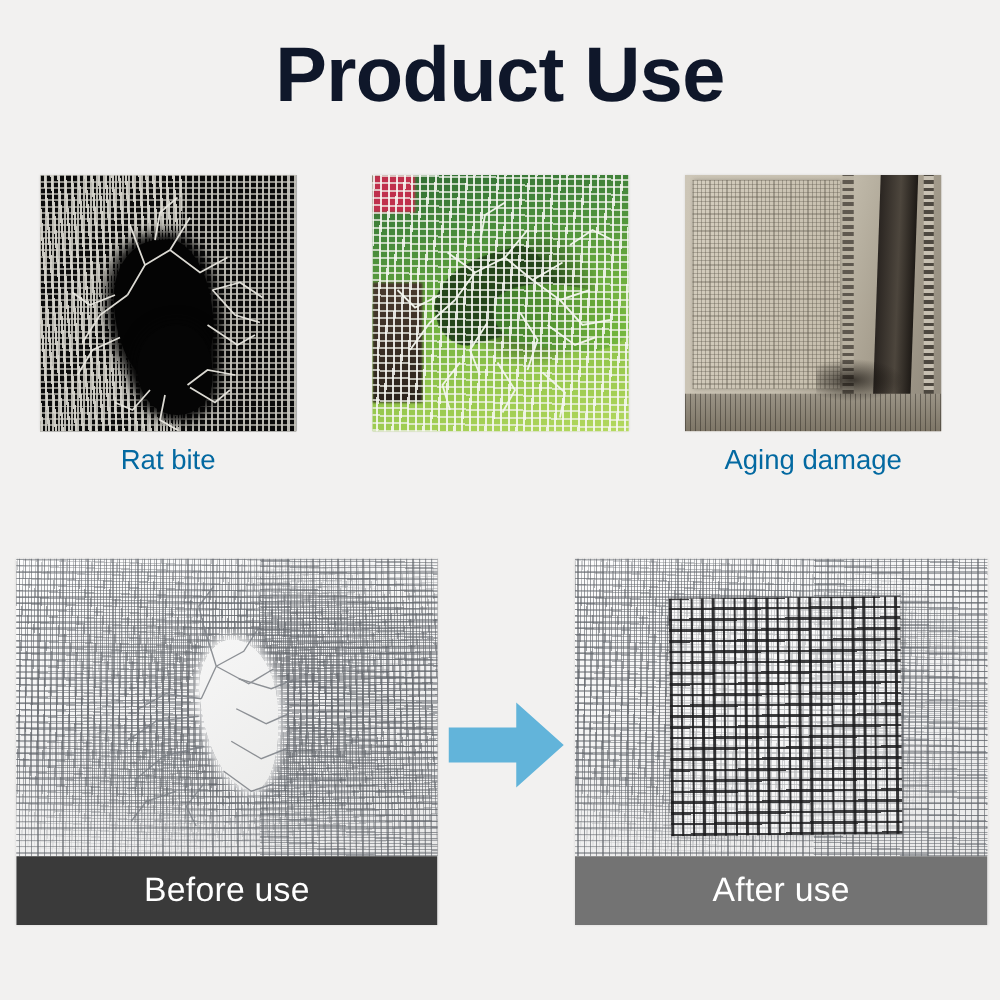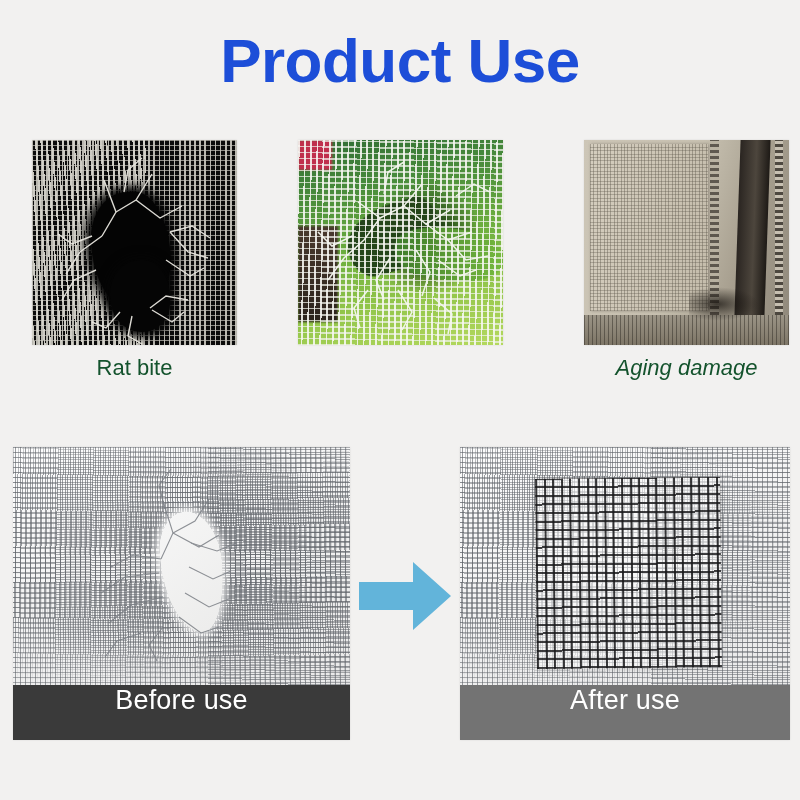--- a/index.html
+++ b/index.html
@@ -9,39 +9,39 @@
     font-family:"Liberation Sans", sans-serif;
     position:relative;
     overflow:hidden;
   }
 
   
   .page-title{
     position:absolute; left:0; top:28px; width:800px;
     text-align:center;
     font-size:62px; font-weight:bold; letter-spacing:-0.5px;
-    color:#1d4ed8; line-height:1.05;
+    color:#0f172a; line-height:1.05;
   }
 
   
   .thumb-row{ position:absolute; left:0; top:140px; width:800px; height:265px; }
   .thumb-cell{ position:absolute; top:0; width:205px; }
   .thumb-cell.c0{ left:32px; }
   .thumb-cell.c1{ left:298px; }
-  .thumb-cell.c2{ left:584px;font-style:italic; }
+  .thumb-cell.c2{ left:548px; }
 
   .thumb-img{
     width:205px; height:205px;
     overflow:hidden; position:relative;
     box-shadow:0 0 2px rgba(0,0,0,.10);
   }
   .thumb-caption{
     margin-top:10px;
     text-align:center;
-    font-size:22px; color:#14532d; line-height:1.22;
+    font-size:22px; color:#0369a1; line-height:1.22;
   }
 
   
   .ph-rat{
     background:#0b0b0b;
   }
   .ph-rat .weave{
     position:absolute; inset:-6px;
     background-image:
       repeating-linear-gradient(90deg,
@@ -218,21 +218,21 @@
         rgba(255,255,255,0) 2px, rgba(255,255,255,0) 8.6px),
       repeating-linear-gradient(0deg,
         rgba(24,24,26,.82) 0px, rgba(24,24,26,.82) 2px,
         rgba(255,255,255,0) 2px, rgba(255,255,255,0) 8.6px);
     transform:rotate(-0.6deg);
     box-shadow:0 0 6px rgba(0,0,0,.18);
   }
 
   .cmp-banner{
     position:absolute; left:0; right:0; bottom:0; height:55px;
-    display:flex; align-items:flex-start; justify-content:center;
+    display:flex; align-items:center; justify-content:center;
     color:#ffffff; font-size:27px; letter-spacing:.2px;
   }
   .banner-dark{ background:#3a3a3a; }
   .banner-blue{ background:#737373; }
 
   
   .arrow-wrap{ position:absolute; left:357px; top:556px; width:96px; height:80px; }
 </style>
 </head>
 <body>

